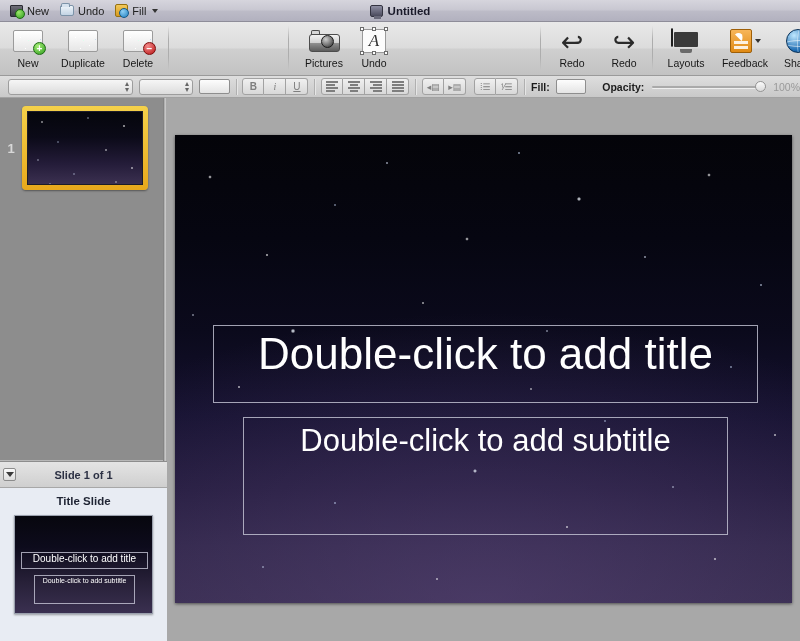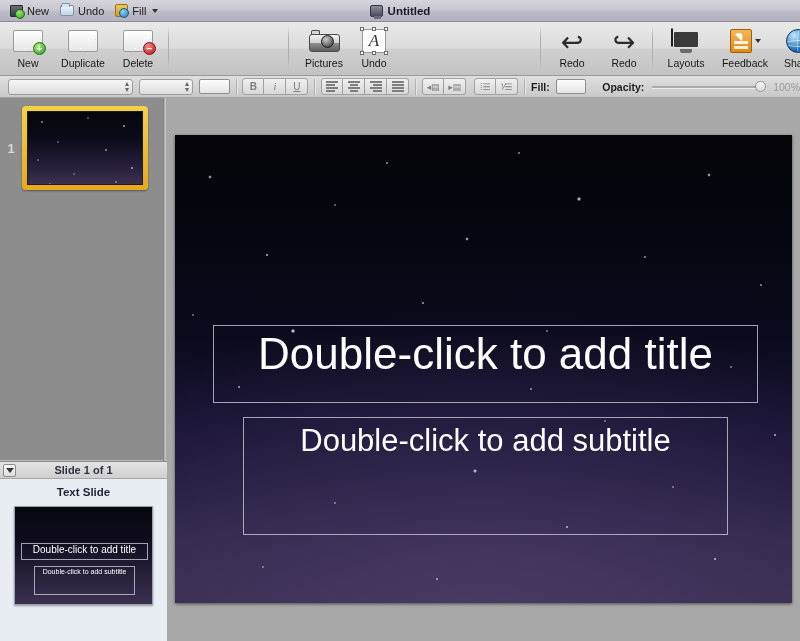--- a/index.html
+++ b/index.html
@@ -228,21 +228,21 @@
       radial-gradient(1px 1px at 88px 70px, #fff, transparent),
       radial-gradient(1px 1px at 22px 72px, #cfe0ff, transparent);
   }
 
   
   #inspector{
     position:absolute; left:0; top:461px; width:167px; height:180px;
     background:#e8ecf3; border-top:1px solid #8d8d8d;
   }
   .insp-header{
-    height:17px; width:167px;
+    height:26px; width:167px;
     background:linear-gradient(to bottom,#e4e4e4,#cfcfcf);
     border-bottom:1px solid #a7a7a7;
     display:flex; align-items:center; position:relative;
   }
   .insp-disc{
     width:13px;height:13px;margin-left:3px;border:1px solid #8c8c8c;border-radius:2px;
     background:linear-gradient(#fafafa,#dcdcdc); display:flex;align-items:center;justify-content:center;
   }
   .insp-disc .tri{ width:0;height:0;border-left:4px solid transparent;border-right:4px solid transparent;border-top:5px solid #3a3a3a;}
   .insp-title{
@@ -574,21 +574,21 @@
 
   <div class="vdivider"></div>
 
   <div id="inspector">
     <div class="insp-header">
       <div class="insp-disc">
         <span class="tri"></span>
       </div>
       <div class="insp-title">Slide 1 of 1</div>
     </div>
-    <div class="insp-sub">Text Slide</div>
+    <div class="insp-sub">Title Slide</div>
     <div class="insp-thumb">
       <div class="ph title">Double-click to add title</div>
       <div class="ph sub">Double-click to add subtitle</div>
     </div>
   </div>
 
   <div id="canvas-area">
     <div id="slide">
       <div class="stars"></div>
       <div class="placeholder" id="ph-title">

